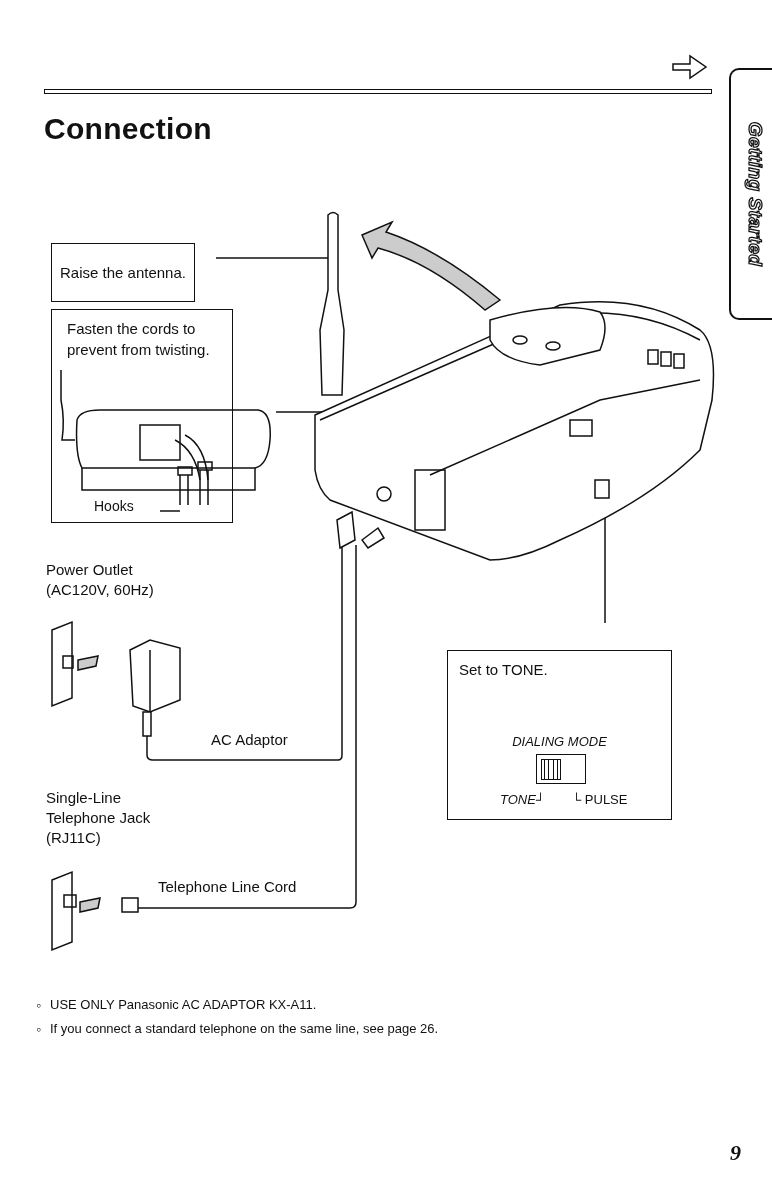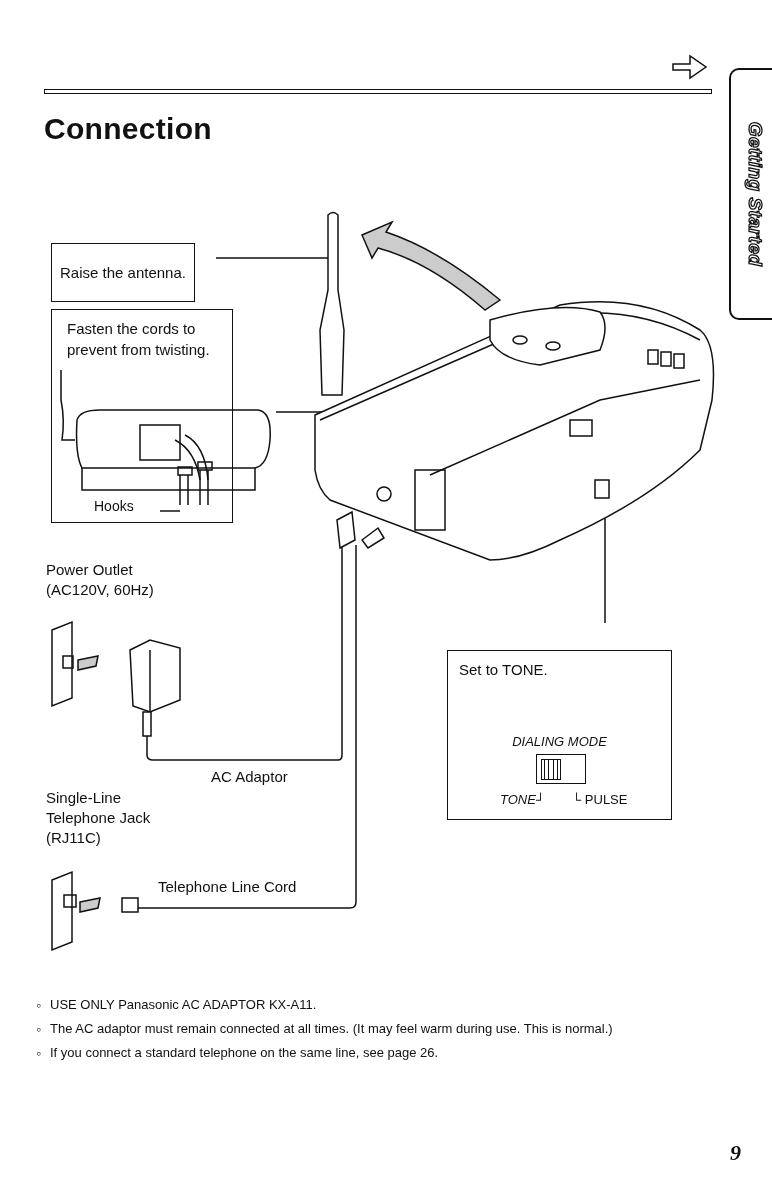--- a/index.html
+++ b/index.html
@@ -122,21 +122,21 @@
     <div>prevent from twisting.</div>
   </div>
   <div class="hooks">Hooks</div>
 </div>
 
 <div class="abs lbl" style="left:46px; top:560px;">
   <div>Power Outlet</div>
   <div>(AC120V, 60Hz)</div>
 </div>
 
-<div class="abs lbl" style="left:211px; top:767px;">AC Adaptor</div>
+<div class="abs lbl" style="left:211px; top:730px;">AC Adaptor</div>
 
 <div class="abs lbl" style="left:46px; top:788px;">
   <div>Single-Line</div>
   <div>Telephone Jack</div>
   <div>(RJ11C)</div>
 </div>
 
 <div class="abs lbl" style="left:158px; top:877px;">Telephone Line Cord</div>
 
 <div class="abs box tone-box">
@@ -149,17 +149,16 @@
         <i></i>
         <i></i>
       </div>
   </div>
   <div class="tl"><span>TONE</span>┘</div>
   <div class="pl">└ <span>PULSE</span></div>
 </div>
 
 <div class="abs notes">
   <div class="note">USE ONLY Panasonic AC ADAPTOR KX-A11.</div>
-  <div class="note" style="width:660px;">The AC adaptor must remain connected at all times. (It may feel warm during use. This is normal.)</div>
   <div class="note">If you connect a standard telephone on the same line, see page 26.</div>
 </div>
 
 <div class="abs page-num">9</div>
 
 </body></html>

